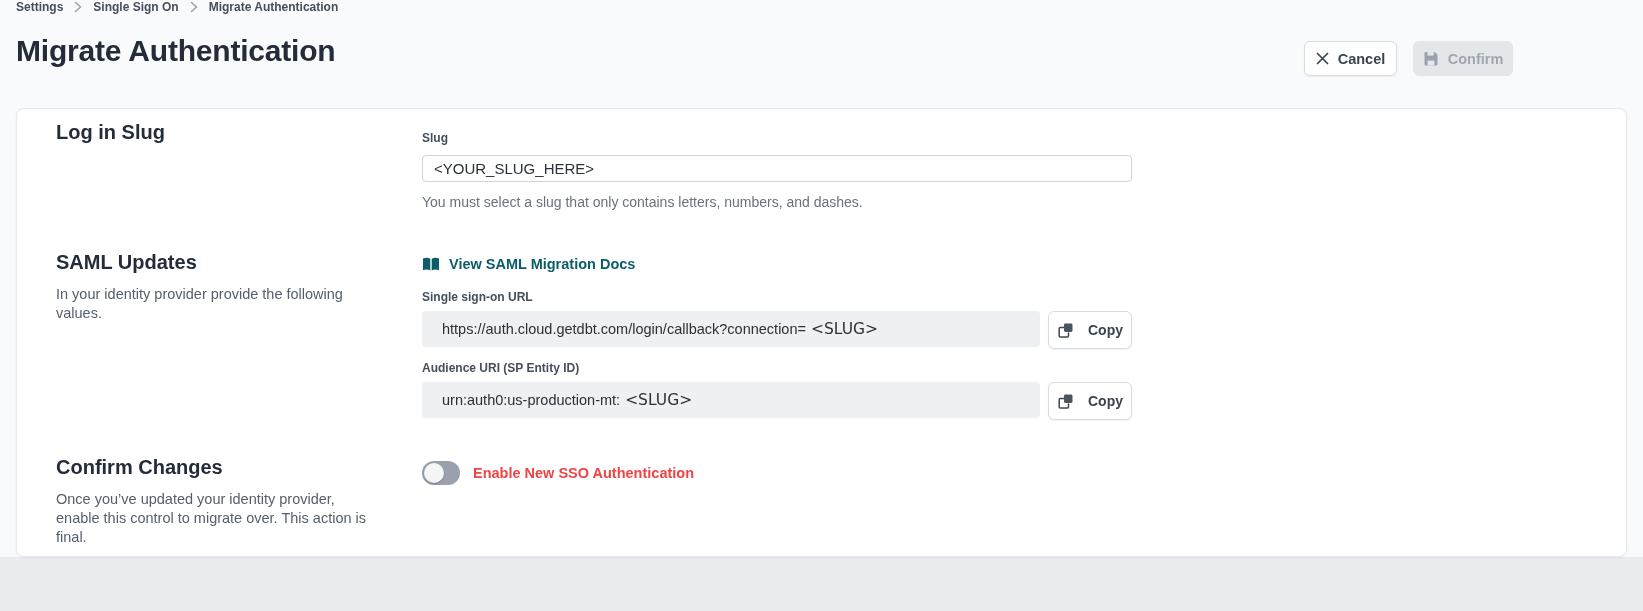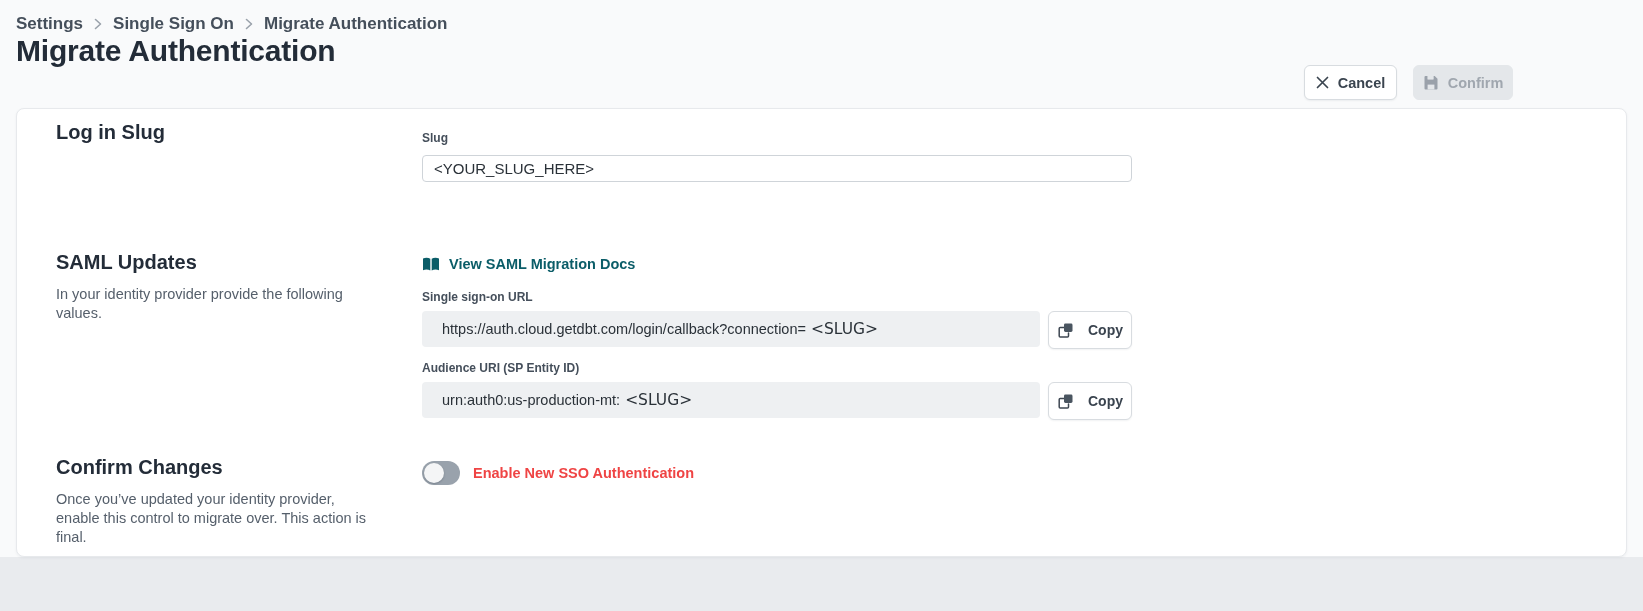--- a/index.html
+++ b/index.html
@@ -10,42 +10,41 @@
     color:#232c38;
     -webkit-font-smoothing:antialiased;
   }
   .page {
     position:relative;
     width:1643px; height:557px;
     background:#f9fafb;
   }
   
   .breadcrumb {
-    position:absolute; left:16px; top:14px;
+    position:absolute; left:16px; top:0;
     display:flex; align-items:center; gap:10px;
-    font-size:17px; font-weight:700; color:#454f5b;
+    font-size:12px; font-weight:700; color:#454f5b;
   }
   .crumb { cursor:pointer; }
   .crumb-sep { display:flex; align-items:center; color:#9aa2ab; }
   .page-title {
     position:absolute; left:16px; top:34px;
     font-size:30px; font-weight:700; color:#232c38;
     letter-spacing:-0.2px;
   }
   .header-actions {
     position:absolute; top:41px; right:130px;
     display:flex; gap:16px;
   }
   .btn {
     display:inline-flex; align-items:center; justify-content:center; gap:9px;
     height:35px; padding:0 21px;
     font-size:14.5px; font-weight:600;
     border-radius:6px; cursor:pointer;
     font-family:"Liberation Sans", sans-serif;
-    margin-top:24px;
   }
   .btn-cancel {
     background:#ffffff; color:#3a444f;
     border:1px solid #d8dce0;
     box-shadow:0 1px 2px rgba(25,35,50,.06);
     width:93px;
   }
   .btn-confirm {
     background:#e4e7ea; color:#a0a7af;
     border:1px solid #e4e7ea;
@@ -174,20 +173,21 @@
       </span>
       <span>Confirm</span>
     </button>
   </div>
 
   <div class="card">
 
     <h2 class="sec-heading" style="top:12px;">Log in Slug</h2>
     <label class="field-label" style="top:22px;">Slug</label>
     <input class="text-input" style="top: 46px;" type="text" value="&lt;YOUR_SLUG_HERE&gt;">
+    <div class="help-text" style="top:85px;">You must select a slug that only contains letters, numbers, and dashes.</div>
 
     <h2 class="sec-heading" style="top:142px;">SAML Updates</h2>
     <div class="sec-desc" style="top:176px; width:330px;">In your identity provider provide the following values.</div>
 
     <div class="docs-link">
       <span class="icon">
         <svg width="18" height="15" viewBox="0 0 18 15">
             <path d="M1 1.5 C3.5 .4 6.5 .6 8.3 1.8 V13.6 C6.5 12.4 3.5 12.2 1 13.2 Z" fill="#0b5d68"></path>
             <path d="M17 1.5 C14.5 .4 11.5 .6 9.7 1.8 V13.6 C11.5 12.4 14.5 12.2 17 13.2 Z" fill="#0b5d68"></path>
           </svg>

